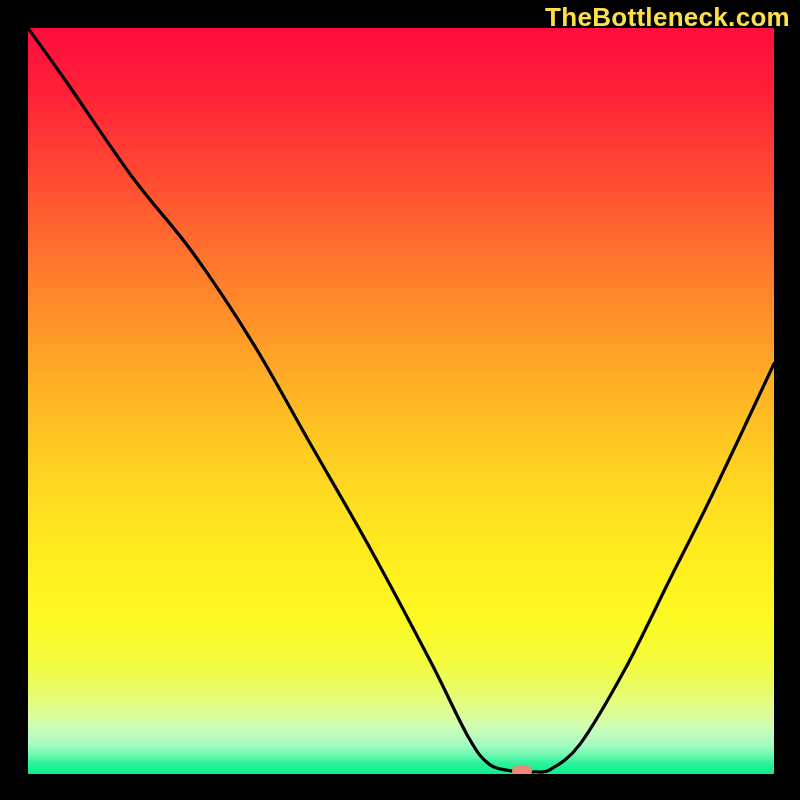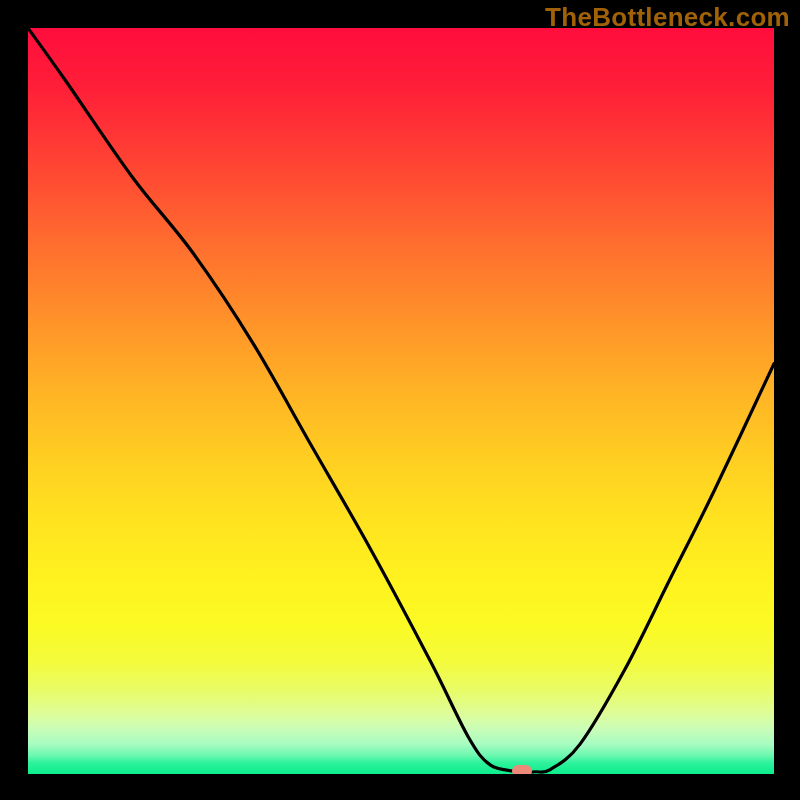--- a/index.html
+++ b/index.html
@@ -14,21 +14,21 @@
   .frame {
     position: relative;
     width: 800px;
     height: 800px;
     background: #000;
   }
   .watermark {
     position: absolute;
     top: 2px;
     right: 10px;
-    color: #a16207;
+    color: #fde047;
     font-size: 26px;
     font-weight: 600;
     letter-spacing: 0.3px;
     z-index: 5;
     user-select: none;
   }
   .plot-area {
     position: absolute;
     left: 28px;
     top: 28px;

